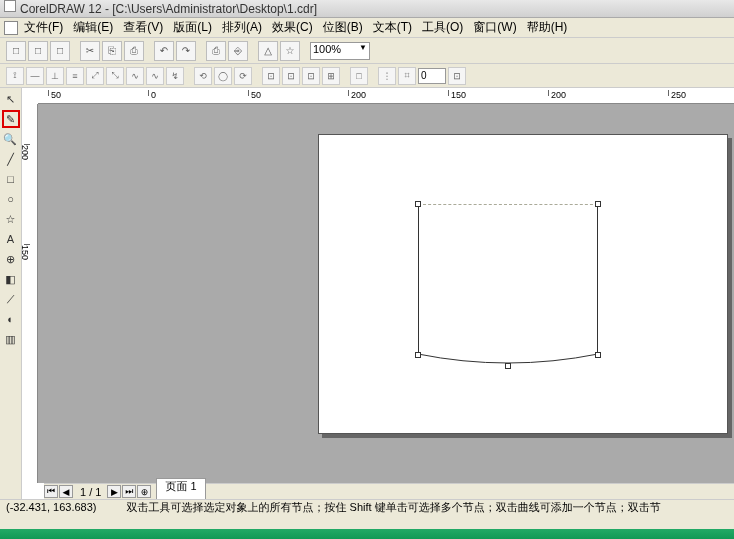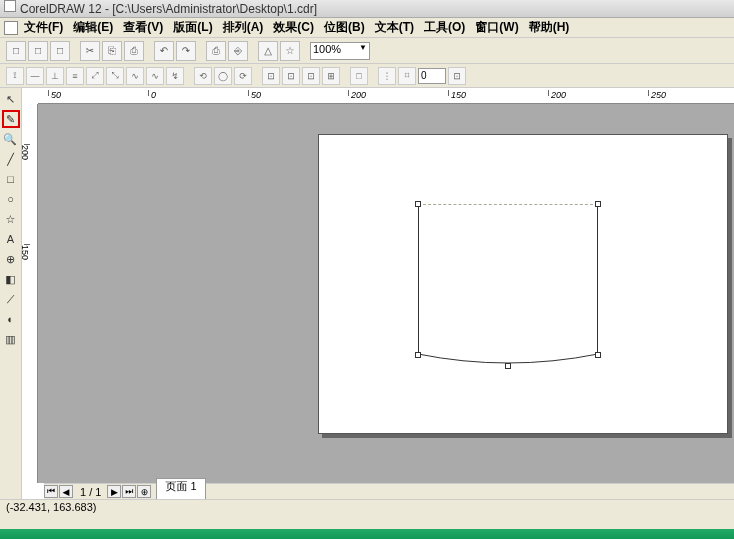--- a/index.html
+++ b/index.html
@@ -1,35 +1,35 @@
 <!DOCTYPE html>
 <html><head>
 <meta charset="utf-8">
 <style>
 * { box-sizing: border-box; margin: 0; padding: 0; }
 body { font-family: "SimSun", Arial, sans-serif; font-size: 12px; background: #ece9d8; width: 734px; height: 539px; overflow: hidden; position: relative; }
 .titlebar { background: linear-gradient(#e8e8e8,#d0d0d0); height: 18px; line-height: 18px; padding-left: 4px; color: #333; border-bottom: 1px solid #aaa; display: flex; align-items: flex-start; }
 .titlebar .ico { width: 12px; height: 12px; background: #fff; border: 1px solid #888; margin-right: 4px; display: inline-block; }
 .menubar { background: #ece9d8; height: 20px; display: flex; align-items: center; padding-left: 4px; border-bottom: 1px solid #ccc; }
 .menubar .ico { width: 14px; height: 14px; background: #fff; border: 1px solid #888; margin-right: 6px; display: inline-block; }
-.menubar span.mi { margin-right: 10px; cursor: default; font-weight: bold; }
+.menubar span.mi { margin-right: 10px; cursor: default; }
 .toolbar { background: #ece9d8; height: 26px; display: flex; align-items: center; padding-left: 6px; border-bottom: 1px solid #ccc; gap: 2px; }
 .tb-btn { width: 20px; height: 20px; border: 1px solid #bdbdbd; background: #f5f5f5; display: flex; align-items: center; justify-content: center; font-size: 10px; color: #555; }
 .tb-sep { width: 6px; }
 .zoom { width: 60px; height: 18px; border: 1px solid #999; background: #fff; font-size: 11px; padding: 0 2px; display: flex; justify-content: space-between; }
 .zoom .tri { font-size: 8px; }
 .propbar { background: #ece9d8; height: 24px; display: flex; align-items: center; padding-left: 6px; border-bottom: 1px solid #ccc; gap: 2px; }
 .pb-btn { width: 18px; height: 18px; border: 1px solid #ccc; background: #f5f5f5; display: flex; align-items: center; justify-content: center; font-size: 9px; color: #666; }
 .pb-field { width: 28px; height: 16px; border: 1px solid #999; background: #fff; font-size: 10px; padding-left: 2px; line-height: 14px; }
 .workarea { position: absolute; top: 88px; left: 0; right: 0; bottom: 40px; display: flex; }
 .toolbox { width: 22px; background: #ece9d8; border-right: 1px solid #ccc; display: flex; flex-direction: column; align-items: center; padding-top: 2px; gap: 2px; }
 .tool { width: 18px; height: 18px; border: 1px solid transparent; display: flex; align-items: center; justify-content: center; font-size: 11px; color: #333; background: #ece9d8; }
 .tool.active { border: 2px solid #d00; }
 .rulerarea { flex: 1; position: relative; background: #fff; }
-.ruler-h { position: absolute; top: 0; left: 16px; right: 0; height: 16px; background: #fff; border-bottom: 1px solid #888; display: flex; align-items: flex-end; overflow: hidden; font-style: italic; }
+.ruler-h { position: absolute; top: 0; left: 16px; right: 0; height: 16px; background: #fff; border-bottom: 1px solid #888; display: flex; align-items: flex-end; overflow: hidden; }
 .ruler-v { position: absolute; top: 16px; left: 0; width: 16px; bottom: 16px; background: #fff; border-right: 1px solid #888; display: flex; flex-direction: column; align-items: flex-end; overflow: hidden; }
 .tick-h { position: absolute; bottom: 0; border-left: 1px solid #666; height: 6px; font-size: 9px; padding-left: 2px; top: 2px; }
 .tick-v { position: absolute; right: 0; border-top: 1px solid #666; width: 6px; font-size: 9px; writing-mode: vertical-rl; left: 2px; }
 .canvas-scroll { position: absolute; top: 16px; left: 16px; right: 0; bottom: 16px; background: #888; overflow: hidden; }
 .canvas-inner { position: absolute; inset: 0; background: #aaa; }
 .page { position: absolute; top: 30px; left: 280px; width: 410px; height: 300px; background: #fff; border: 1px solid #555; box-shadow: 4px 4px 0 #666; }
 .shape { position: absolute; top: 100px; left: 380px; width: 180px; height: 162px; }
 .shape-top { position: absolute; top: 0; left: 0; right: 0; border-top: 1px dashed #aa9; }
 .shape-left { position: absolute; top: 0; left: 0; bottom: 10px; border-left: 1px solid #333; }
 .shape-right { position: absolute; top: 0; right: 0; bottom: 10px; border-right: 1px solid #333; }
@@ -136,21 +136,21 @@
     <div class="tool">▥</div>
   </div>
   <div class="rulerarea">
     <div class="ruler-h">
       <div class="tick-h" style="left:10px">50</div>
       <div class="tick-h" style="left:110px">0</div>
       <div class="tick-h" style="left:210px">50</div>
       <div class="tick-h" style="left:310px">200</div>
       <div class="tick-h" style="left:410px">150</div>
       <div class="tick-h" style="left:510px">200</div>
-      <div class="tick-h" style="left:610px">250</div>
+      <div class="tick-h" style="left:630px">250</div>
 
     </div>
     <div class="ruler-v">
       <div class="tick-v" style="top:40px">200</div>
       <div class="tick-v" style="top:140px">150</div>
     </div>
     <div class="canvas-scroll">
       <div class="canvas-inner">
         <div class="page"></div>
         <div class="shape">
@@ -178,15 +178,16 @@
       <div class="pager-btn">⏭</div>
       <div class="pager-btn">⊕</div>
       <div class="pagetab">页面 1</div>
     </div>
   </div>
 </div>
 
 <div class="statusbar">
   <div class="status-row">
     <span class="cell">(-32.431, 163.683)</span>
+    <span>双击工具可选择选定对象上的所有节点；按住 Shift 键单击可选择多个节点；双击曲线可添加一个节点；双击节</span>
   </div>
   <div class="taskbar"></div>
 </div>
 
 </body></html>

